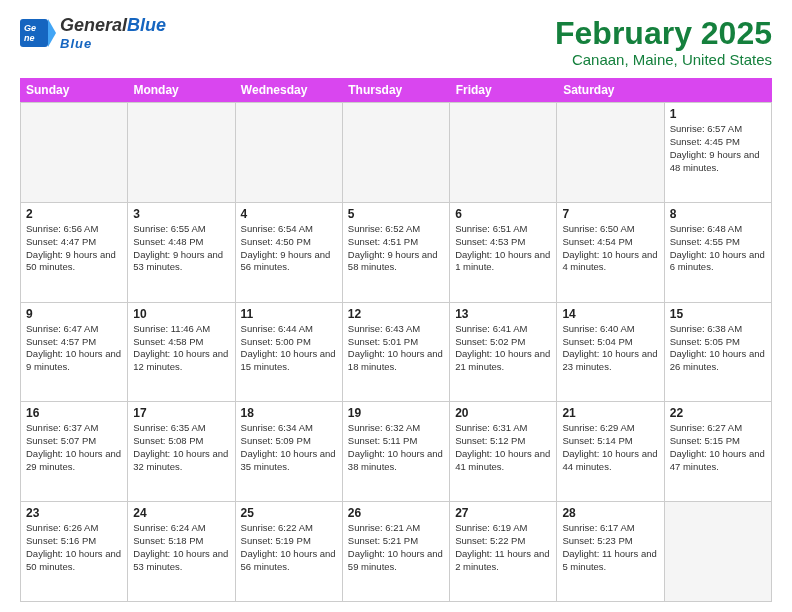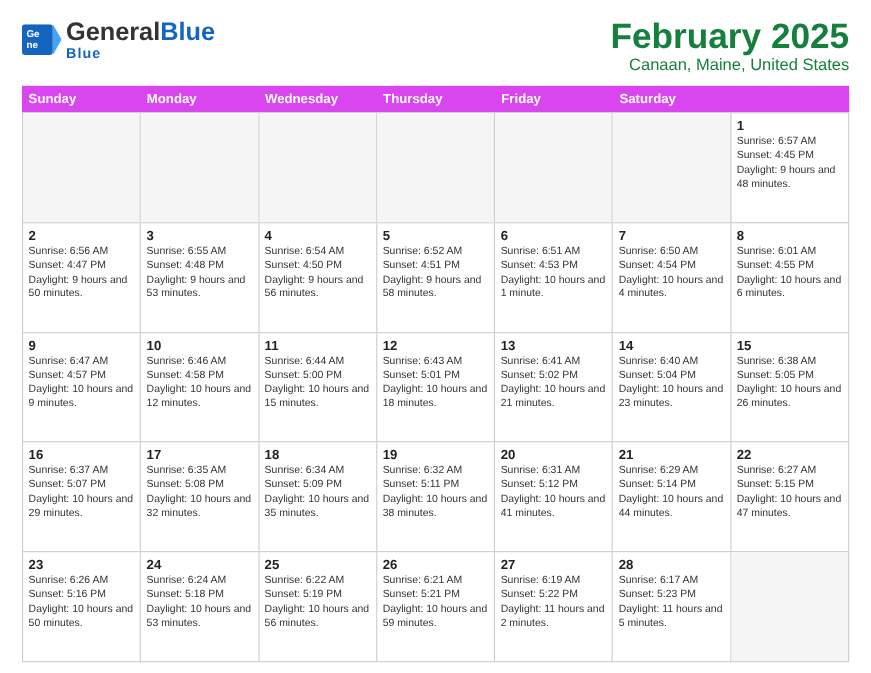--- a/index.html
+++ b/index.html
@@ -20,20 +20,21 @@
     .header {
       display: flex;
       justify-content: space-between;
       align-items: flex-start;
       margin-bottom: 10px;
     }
     .logo {
       display: flex;
       flex-direction: column;
       align-items: center;
+      font-style: italic;
     }
     .logo-row {
       display: flex;
       align-items: center;
       gap: 4px;
     }
     .title-block {
       text-align: right;
     }
     .month-title {
@@ -106,21 +107,21 @@
   <div class="header">
     <div class="logo">
       <div class="logo-row">
         <svg width="36" height="28" viewBox="0 0 36 28">
           <rect x="0" y="0" width="28" height="28" rx="3" fill="#1565c0"></rect>
           <polygon points="28,0 36,14 28,28" fill="#42a5f5"></polygon>
           <text x="4" y="12" font-size="9" fill="white" font-weight="bold" font-family="Arial">Ge</text>
           <text x="4" y="22" font-size="9" fill="white" font-weight="bold" font-family="Arial">ne</text>
         </svg>
         <div>
-          <div style="font-size:23px;font-weight:bold;line-height:1.1;">
+          <div style="font-size:18px;font-weight:bold;line-height:1.1;">
             <span style="color:#333;">General</span><span style="color:#1565c0;">Blue</span>
           </div>
           <div style="font-size:13px;color:#1565c0;font-weight:bold;letter-spacing:1px;">Blue</div>
         </div>
       </div>
     </div>
     <div class="title-block">
       <div class="month-title">February 2025</div>
       <div class="location">Canaan, Maine, United States</div>
     </div>
@@ -189,37 +190,37 @@
           </div>
           <div class="cal-cell">
             <div class="day-num">7</div>
             <div class="day-info">Sunrise: 6:50 AM
 Sunset: 4:54 PM
 Daylight: 10 hours
 and 4 minutes.</div>
           </div>
           <div class="cal-cell">
             <div class="day-num">8</div>
-            <div class="day-info">Sunrise: 6:01 AM
+            <div class="day-info">Sunrise: 6:48 AM
 Sunset: 4:55 PM
 Daylight: 10 hours
 and 6 minutes.</div>
           </div>
         </div>
         <div class="cal-row">
           <div class="cal-cell">
             <div class="day-num">9</div>
             <div class="day-info">Sunrise: 6:47 AM
 Sunset: 4:57 PM
 Daylight: 10 hours
 and 9 minutes.</div>
           </div>
           <div class="cal-cell">
             <div class="day-num">10</div>
-            <div class="day-info">Sunrise: 6:46 AM
+            <div class="day-info">Sunrise: 11:46 AM
 Sunset: 4:58 PM
 Daylight: 10 hours
 and 12 minutes.</div>
           </div>
           <div class="cal-cell">
             <div class="day-num">11</div>
             <div class="day-info">Sunrise: 6:44 AM
 Sunset: 5:00 PM
 Daylight: 10 hours
 and 15 minutes.</div>

